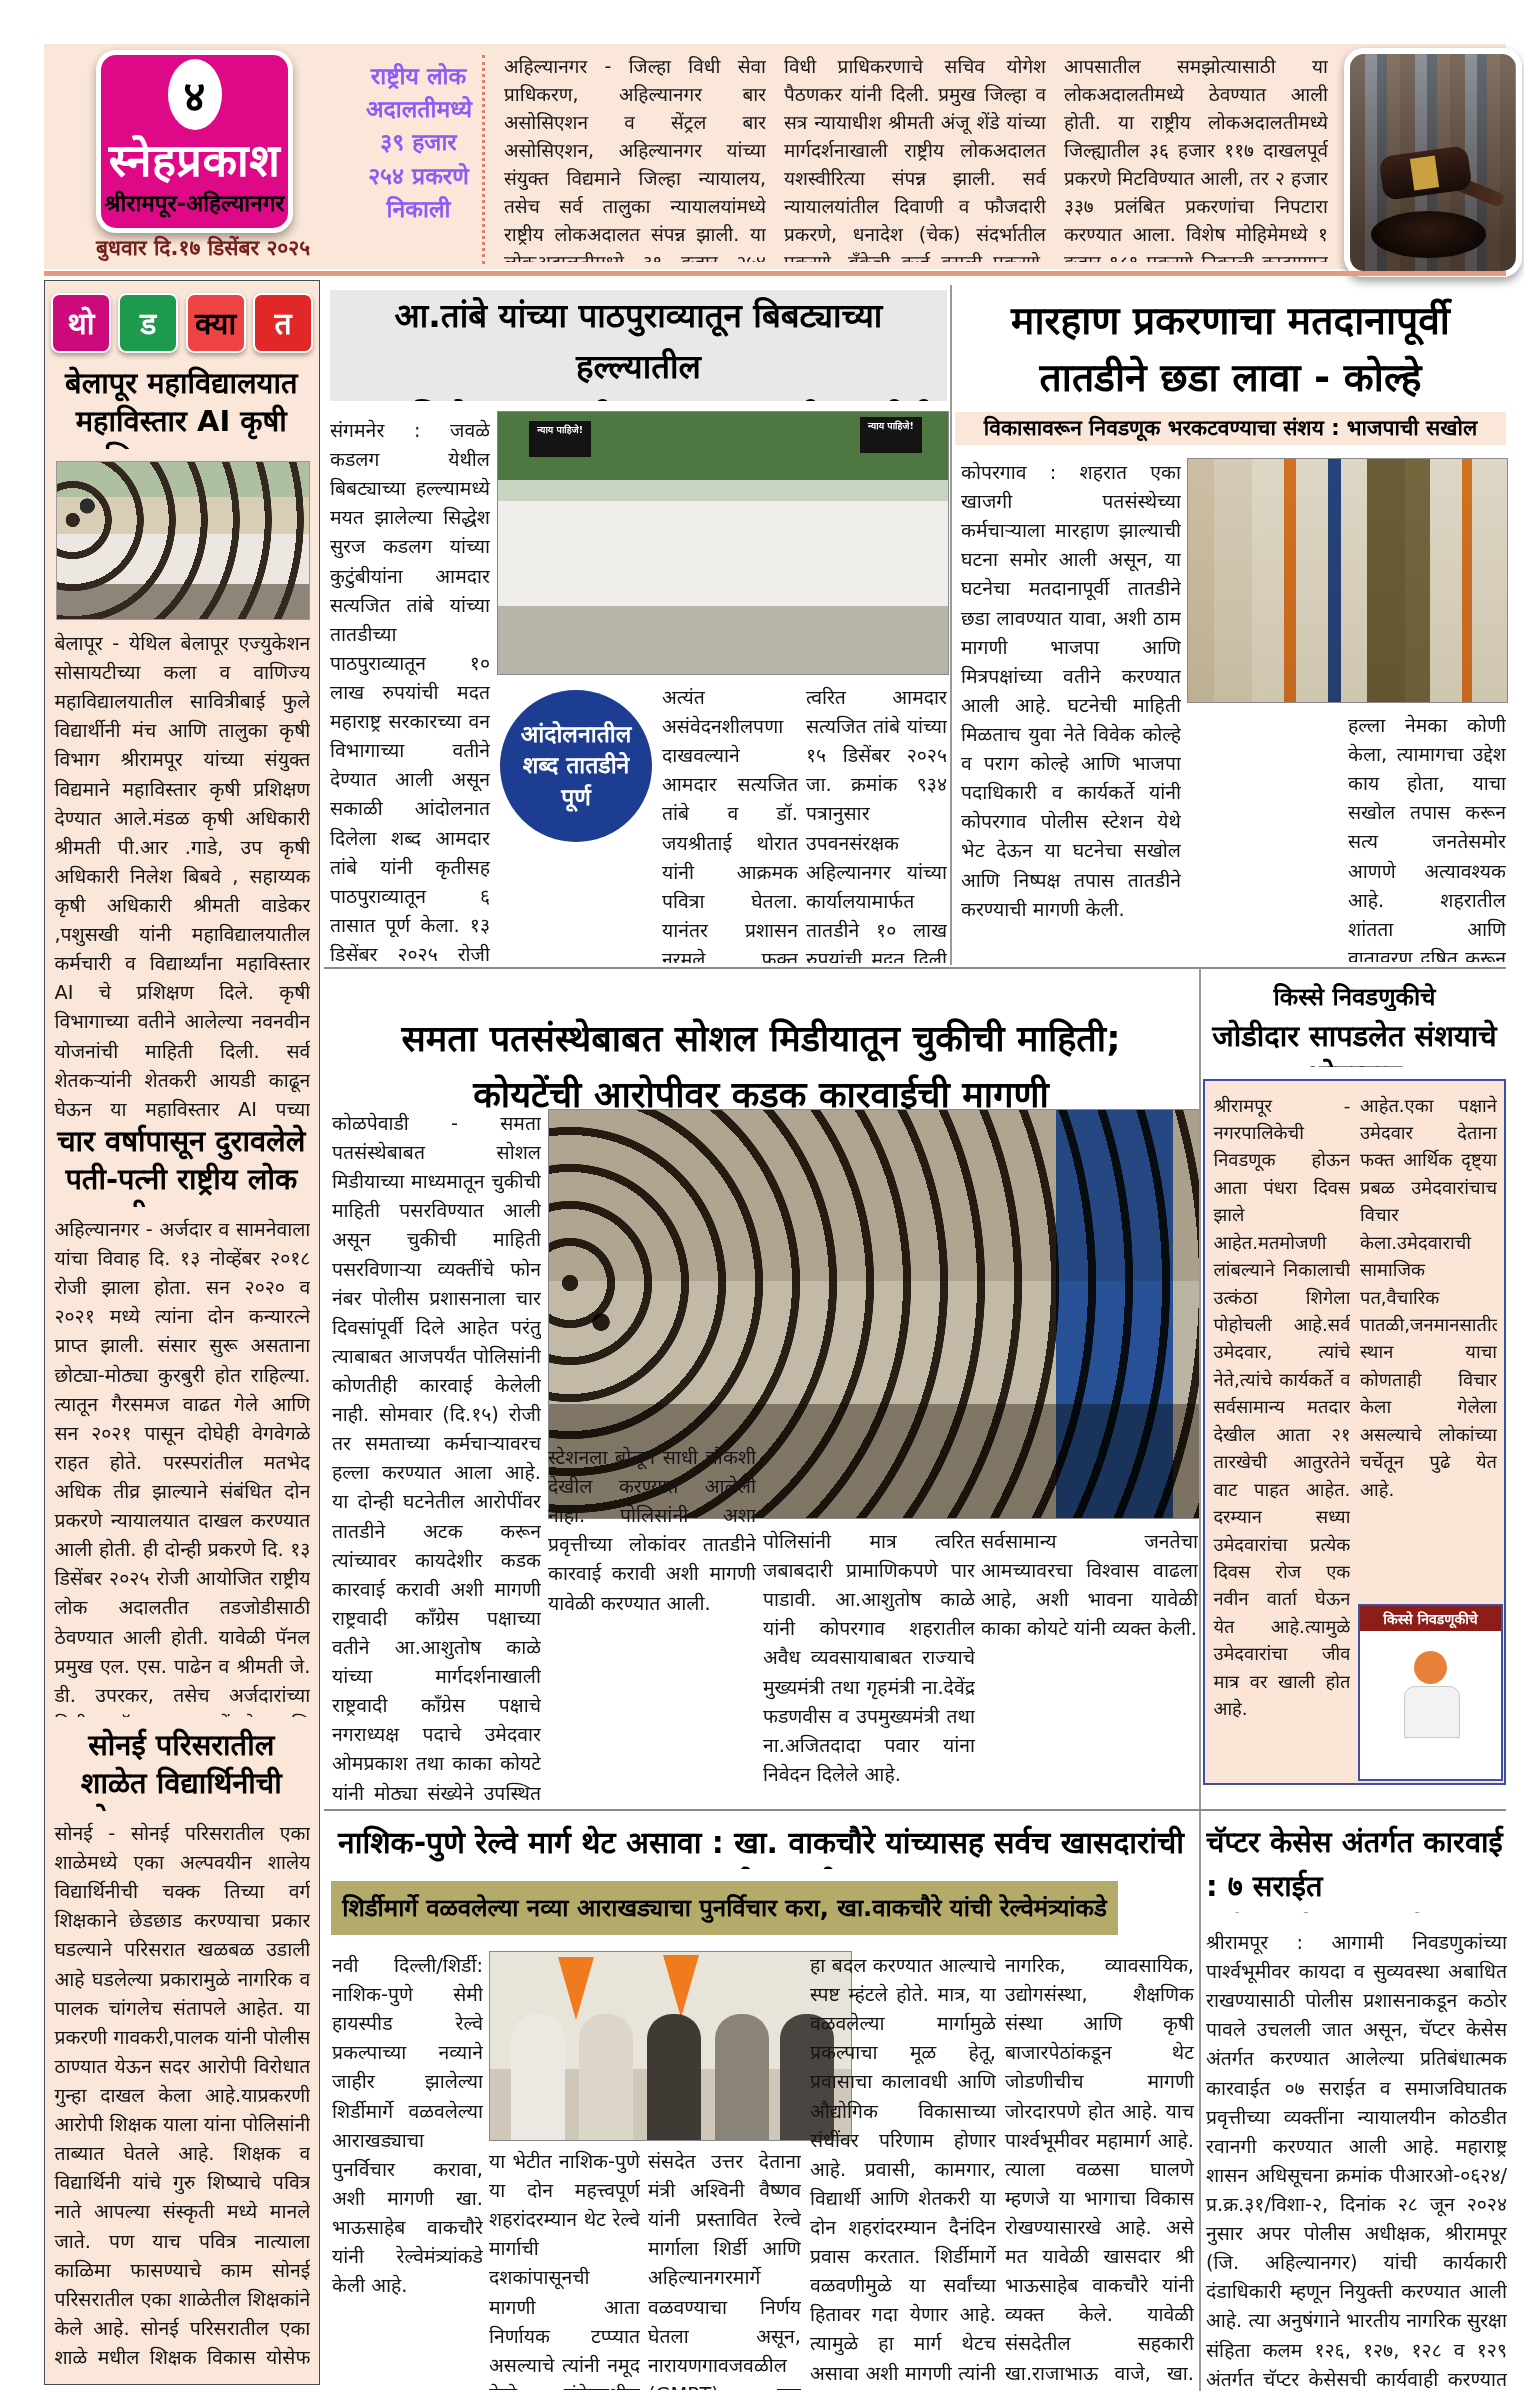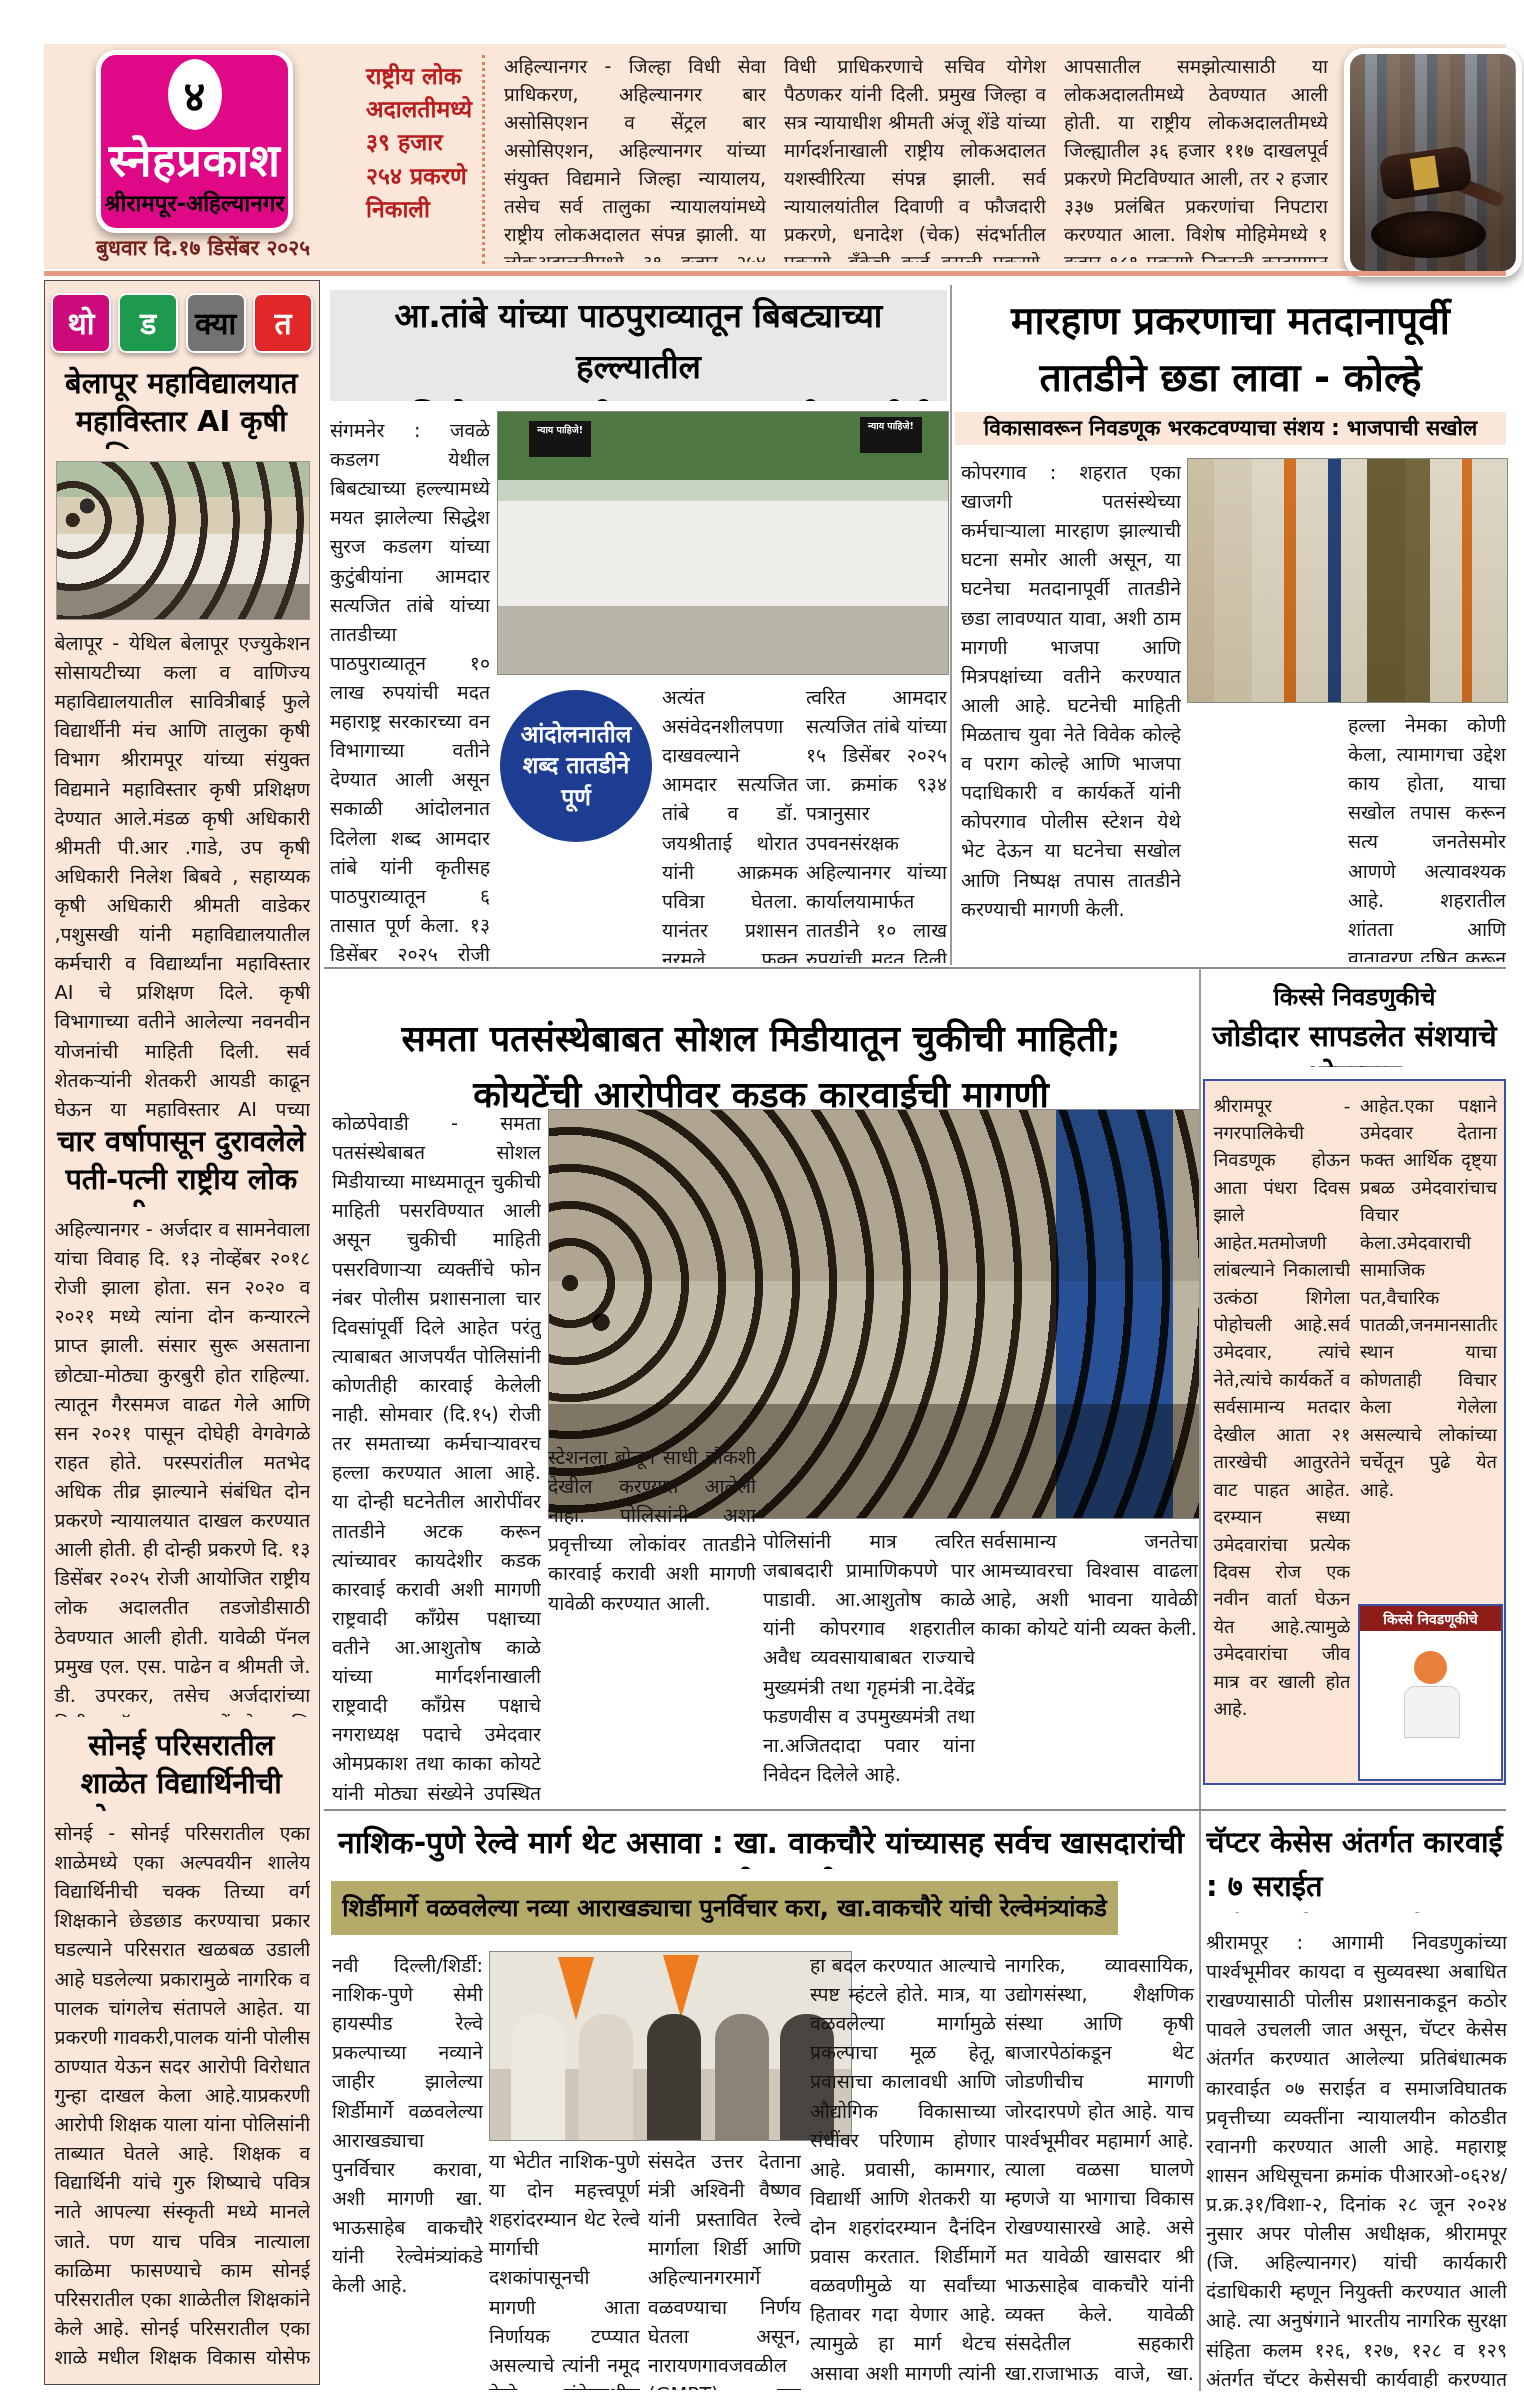--- a/index.html
+++ b/index.html
@@ -17,21 +17,21 @@
   .pagenum-oval{position:absolute;left:50%;top:4.2px;transform:translateX(-50%);width:54px;height:71px;
             background:#fff;border-radius:50%;display:flex;align-items:center;justify-content:center;
             font-size:42px;font-weight:bold;color:#000;}
   .masthead-title{position:absolute;left:0;top:73px;width:100%;text-align:center;color:#fff;
             font-size:45px;font-weight:bold;letter-spacing:0.5px;}
   .masthead-sub{position:absolute;left:0;top:132px;width:100%;text-align:center;color:#000000;
             font-size:22.5px;font-weight:bold;}
   .dateline{position:absolute;left:52px;top:189px;width:220px;text-align:left;
             font-size:21px;font-weight:bold;color:#76201c;}
   .brief-title{position:absolute;left:322px;top:15.7px;width:105px;height:204px;font-size:23px;
-            font-weight:bold;text-align:left;line-height:1.45;color:#b91c1c;}
+            font-weight:bold;text-align:center;line-height:1.45;color:#8b5cf6;}
   .brief-dots{position:absolute;left:438px;top:10.5px;height:209px;width:0;border-left:3.1px dotted #d9836b;}
   .brief-col{position:absolute;top:9.4px;height:209px;width:262px;font-size:19px;line-height:1.47;
             text-align:justify;overflow:hidden;color:#151515;}
   .gavel{position:absolute;left:1300px;top:4.2px;width:166px;height:217px;border:6.3px solid #fff;
             border-radius:20px;box-shadow:0 4.2px 8.4px rgba(0,0,0,.35);overflow:hidden;
             background:
               linear-gradient(180deg,rgba(120,100,80,.25),rgba(40,25,15,.6) 85%),
               repeating-linear-gradient(90deg,#7a6a60 0 14.6px,#94a2b4 14.6px 27px,#5d6d7e 27px 37px,#8a7a6a 37px 50px);}
   .gavel-head{position:absolute;left:31px;top:97px;width:89px;height:44px;border-radius:13.6px;
             background:linear-gradient(180deg,#3a2118,#170c08);transform:rotate(-8deg);}
@@ -39,21 +39,21 @@
   .gavel-handle{position:absolute;left:78px;top:126px;width:78px;height:13.6px;border-radius:6.3px;
             background:linear-gradient(90deg,#2a160f,#503020);transform:rotate(22deg);}
   .gavel-base{position:absolute;left:21px;top:157px;width:115px;height:47px;border-radius:50%;
             background:radial-gradient(ellipse at 50% 40%,#2e1a10,#0d0604 75%);}
   
   .leftcol{position:absolute;left:44px;top:280px;width:276px;height:2105px;background:#fbe7d9;
            border:1.6px solid #4a4a4a;box-sizing:border-box;overflow:hidden;}
   .letters{position:absolute;left:0;top:11.5px;width:100%;display:flex;justify-content:center;gap:7.3px;}
   .letterbox{width:56px;height:56px;border-radius:8.4px;border:2.6px solid #fff;box-shadow:0 2.1px 4.2px rgba(0,0,0,.3);
            display:flex;align-items:center;justify-content:center;font-size:30px;font-weight:bold;color:#fff;}
-  .lb-tho{background:#cc0a7c;} .lb-da{background:#1d9a4d;} .lb-kya{background:#737373;color:#000;} .lb-ta{background:#e12727;}
+  .lb-tho{background:#cc0a7c;} .lb-da{background:#1d9a4d;} .lb-kya{background:#ef4444;color:#000;} .lb-ta{background:#e12727;}
   .ln-head{position:absolute;left:7.3px;width:258px;font-size:29px;font-weight:bold;text-align:center;
            line-height:1.3;color:#000;overflow:hidden;}
   .ln-photo{position:absolute;left:10.5px;width:252px;overflow:hidden;border:0.5px solid #999;}
   .ln-body{position:absolute;left:9.4px;width:256px;font-size:19.4px;line-height:1.5;text-align:justify;
            overflow:hidden;color:#151515;}
   .photo-crowd{background:
       radial-gradient(circle at 12% 28%, #2c2c2c 0 7.3px, transparent 7.8px),
       repeating-radial-gradient(circle at 15.7px 58px, #33281f 0 6.8px, transparent 7.3px 32px),
       linear-gradient(180deg,#aebfa2 0 22%, #d9cdb6 22% 46%, #ece7e0 46% 78%, #8c8578 78% 100%);}
   

